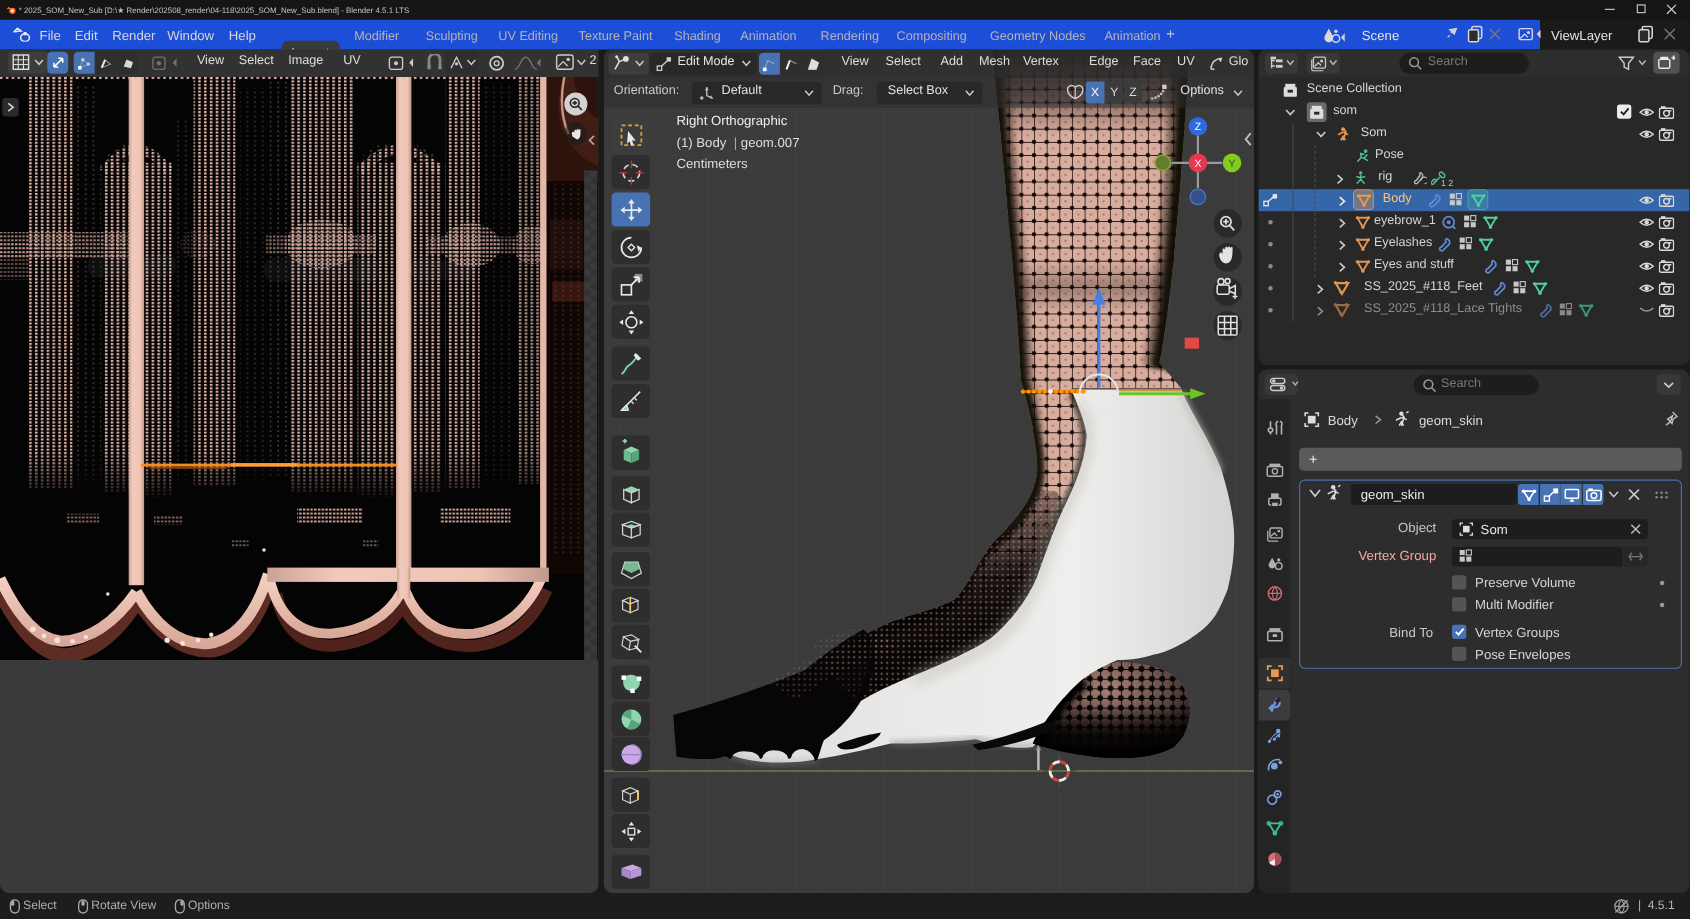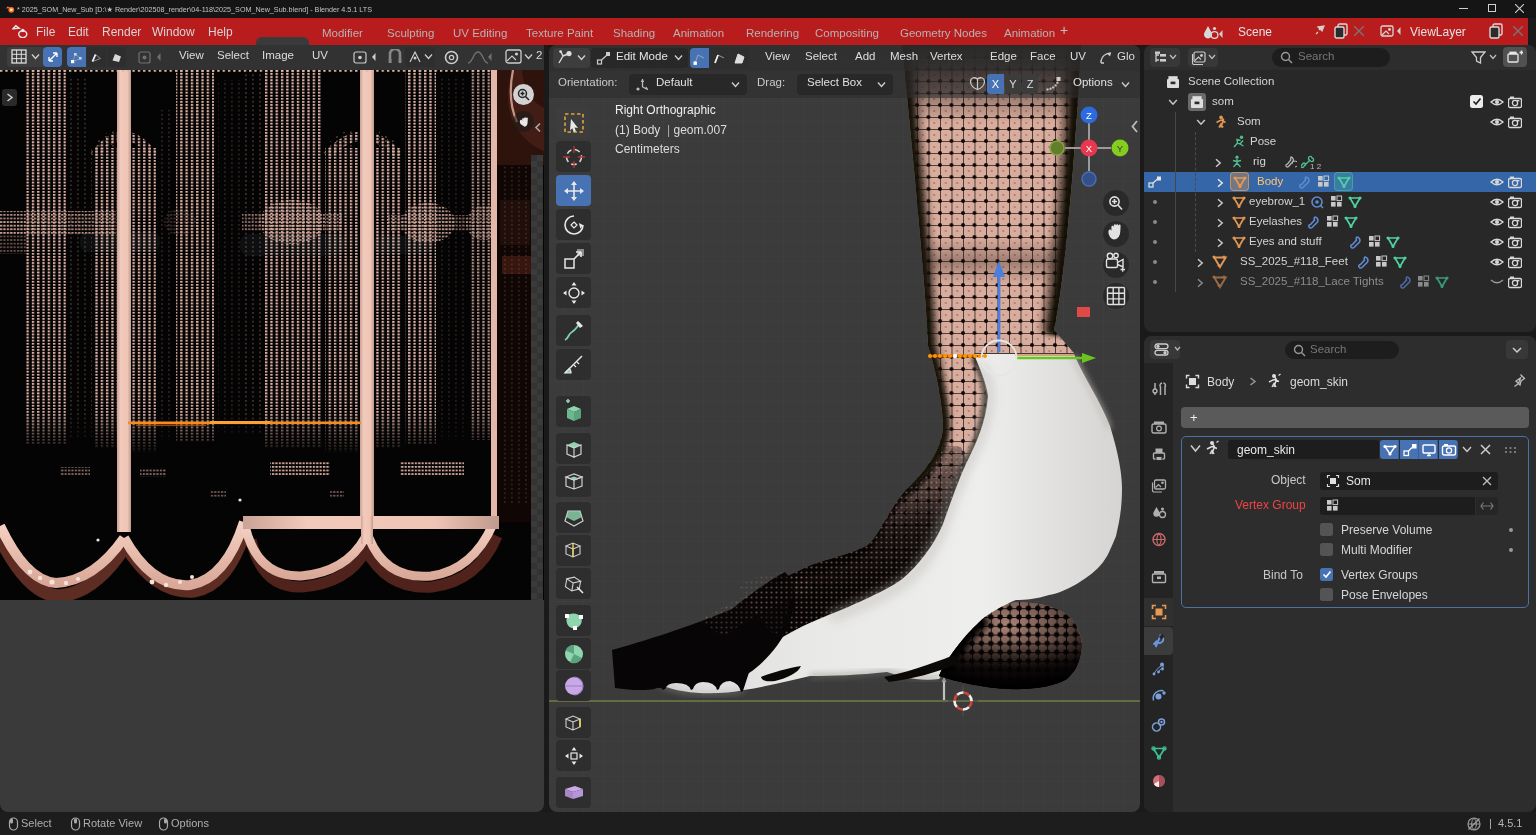--- a/index.html
+++ b/index.html
@@ -6,21 +6,21 @@
 html,body { width:1536px; height:835px; overflow:hidden; background:#1a1a1a;
   font-family:"Liberation Sans", sans-serif; }
 #stage { position:absolute; left:0; top:0; width:1536px; height:835px; }
 .abs { position:absolute; }
 .txt { color:#d5d5d5; font-size:12px; white-space:nowrap; }
 
 
 #titlebar { left:0; top:0; width:1536px; height:18px; background:#151515; }
 #titletxt { left:17px; top:4.5px; font-size:7.2px; color:#c5c5c5; }
 
-#menubar { left:0; top:18px; width:1528px; height:27px; background:#b91c1c; }
+#menubar { left:0; top:18px; width:1400px; height:27px; background:#1d4ed8; }
 .menu { position:absolute; top:7px; font-size:12px; color:#d6d6d6; }
 .wtab { position:absolute; top:3px; height:24px; line-height:24px; font-size:11.5px;
   color:#b4b4b4; padding:0 9px; border-radius:6px 6px 0 0; }
 .wtab.active { background:#3a3a3a; color:#f1f1f1;margin-top:16px; }
 
 
 .edhead { background:#323232; }
 .blue { background:#4772b3 !important; }
 .dd { color:#cfcfcf; font-size:11.5px; }
 
@@ -1303,21 +1303,21 @@
     <div class="abs" style="left:127px;top:137px;font-size:12px;color:#c8c8c8">Object</div>
     <div class="abs" style="left:176px;top:136px;width:178px;height:18px;background:#1d1d1d;border-radius:3px"></div>
     <svg class="abs" style="left:182px;top:138px" width="14" height="14" viewBox="0 0 14 14">
         <rect x="4" y="4" width="6" height="6" fill="#ddd"></rect>
         <path d="M1.5 4 V1.5 H4 M10 1.5 h2.5 V4 M12.5 10 v2.5 H10 M4 12.5 H1.5 V10" stroke="#ddd" stroke-width="1.2" fill="none"></path>
       </svg>
     <div class="abs" style="left:202px;top:138px;font-size:12px;color:#e5e5e5">Som</div>
     <svg class="abs" style="left:338px;top:140px" width="10" height="10" viewBox="0 0 10 10">
         <path d="M1 1 L9 9 M9 1 L1 9" stroke="#bbb" stroke-width="1.4" fill="none"></path>
       </svg>
-    <div class="abs" style="left:91px;top:162px;font-size:12px;color:#ef4444">Vertex Group</div>
+    <div class="abs" style="left:91px;top:162px;font-size:12px;color:#fca5a5">Vertex Group</div>
     <div class="abs" style="left:176px;top:161px;width:155px;height:18px;background:#1d1d1d;border-radius:3px 0 0 3px"></div>
     <svg class="abs" style="left:182px;top:163px" width="13" height="14" viewBox="0 0 13 14">
         <rect x="1" y="1" width="4.6" height="4.6" fill="#c8c8c8"></rect>
         <rect x="7" y="1" width="4.6" height="4.6" fill="none" stroke="#c8c8c8"></rect>
         <rect x="1" y="7" width="4.6" height="4.6" fill="#c8c8c8"></rect>
         <rect x="7" y="7" width="4.6" height="4.6" fill="#c8c8c8"></rect>
       </svg>
     <div class="abs" style="left:332px;top:161px;width:22px;height:18px;background:#262626;border-radius:0 3px 3px 0"></div>
     <svg class="abs" style="left:336px;top:165px" width="14" height="10" viewBox="0 0 14 10">
         <path d="M3.5 1.5 L1 5 L3.5 8.5 M10.5 1.5 L13 5 L10.5 8.5 M1 5 H13" stroke="#777" stroke-width="1.2" fill="none"></path>

